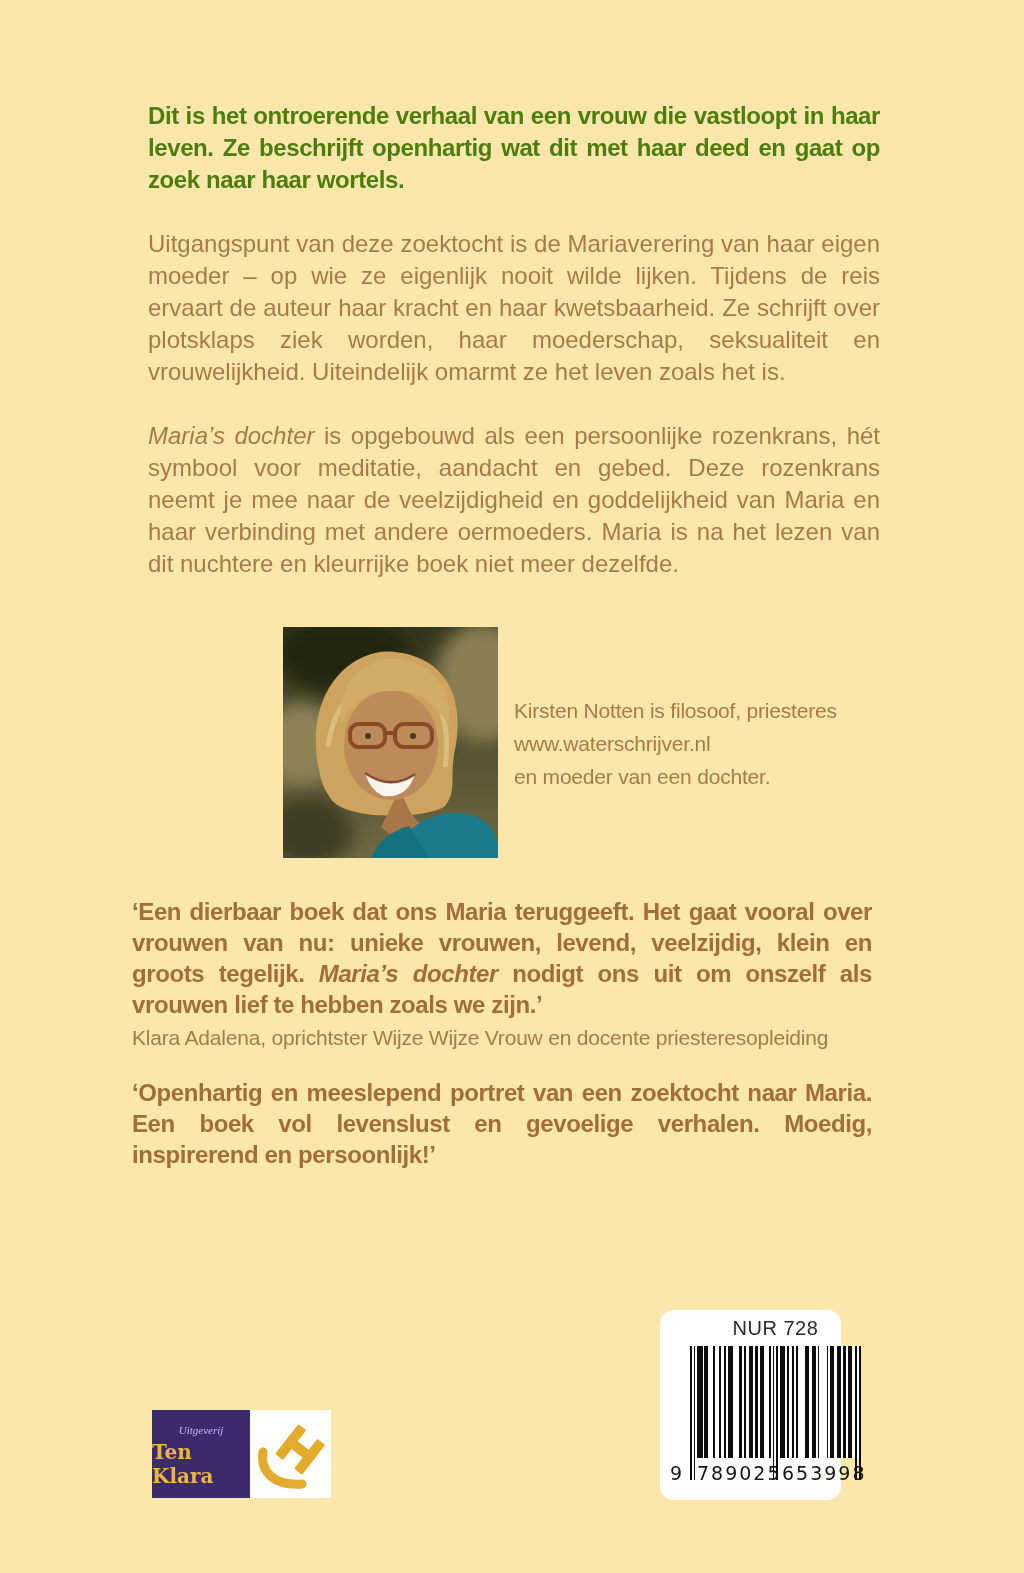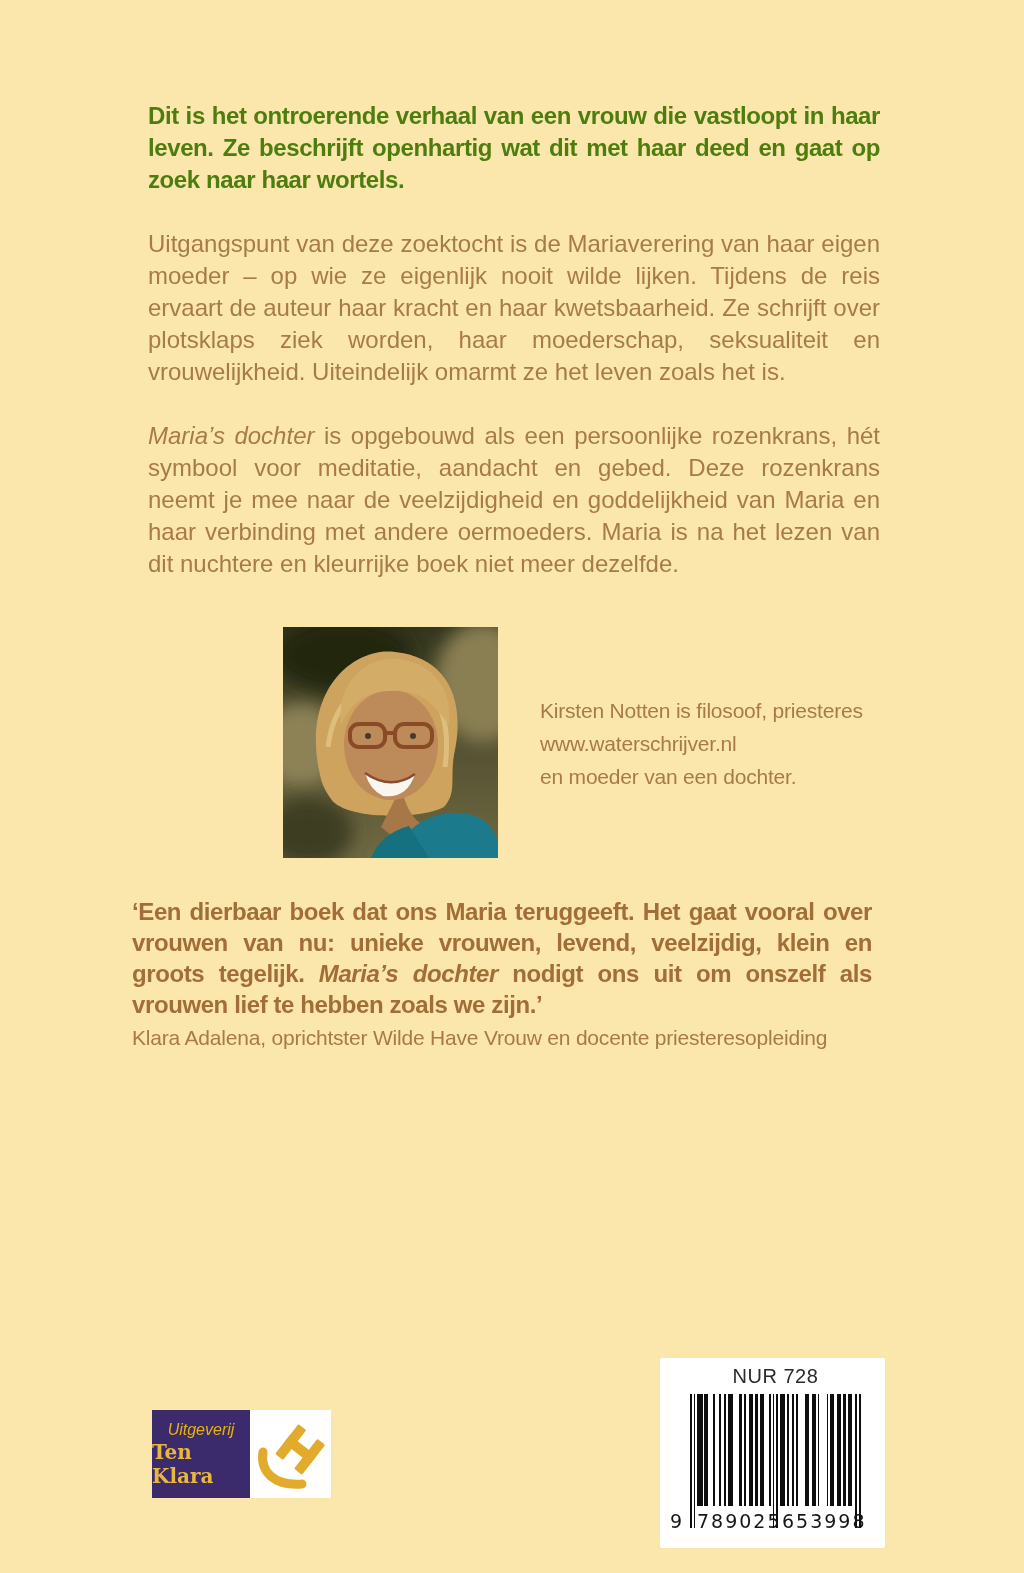--- a/index.html
+++ b/index.html
@@ -19,21 +19,21 @@
   }
   .synopsis p{margin:0 0 32px 0;}
   .bold-p{font-weight:bold;color:#4d7c0f;letter-spacing:-0.4px;}
   .book-title-italic{font-style:italic;}
   
   .photo{
     position:absolute;left:283px;top:627px;width:215px;height:231px;
     overflow:hidden;
   }
   .bio{
-    position:absolute;left:540px;top:694px;
+    position:absolute;left:514px;top:694px;
     color:#a87a49;font-size:21px;line-height:33px;letter-spacing:-0.2px;
     white-space:nowrap;
   }
   
   .quotes{
     position:absolute;left:132px;top:896px;width:740px;
   }
   .quote-block{margin-bottom:24px;}
   .quote{
     margin:0;
@@ -43,22 +43,22 @@
   }
   .quote .qtitle{font-style:italic;}
   .attr{
     margin:2px 0 0 0;
     color:#a87a49;font-weight:normal;
     font-size:21px;line-height:31px;letter-spacing:-0.2px;
     white-space:nowrap;
   }
   
   .barcode-box{
-    position:absolute;left:660px;top:1310px;width:225px;height:190px;
-    background:#ffffff;border-radius:2px;margin-top:48px;
+    position:absolute;left:660px;top:1310px;width:181px;height:190px;
+    background:#ffffff;border-radius:14px;
   }
   .nur{
     position:absolute;left:30px;top:7px;width:171px;
     text-align:center;
     color:#2a2a28;font-size:20px;letter-spacing:0.5px;
   }
   .bars{
     position:absolute;left:30px;top:36px;
     display:flex;align-items:flex-start;
   }
@@ -76,22 +76,22 @@
   
   .publisher{
     position:absolute;left:152px;top:1410px;height:88px;
     display:flex;flex-direction:row;
   }
   .pub-left{
     width:98px;height:88px;background:#3b2a6c;
     display:flex;flex-direction:column;align-items:center;justify-content:center;
   }
   .imprint{
-    color:#eab308;font-family:Liberation Sans, sans-serif;
-    font-style:italic;font-size:16px;line-height:20px;
+    color:#c4b5fd;font-family:Liberation Serif, serif;
+    font-style:italic;font-size:11px;line-height:20px;
   }
   .pub-name{
     color:#e9b73c;font-family:"DejaVu Serif","Liberation Serif",serif;
     font-weight:bold;font-size:20px;line-height:24px;
   }
   .pub-right{
     width:81px;height:88px;background:#ffffff;
     display:flex;align-items:center;justify-content:center;
   }
 </style>
@@ -152,23 +152,24 @@
 
   <div class="bio">
     <div>Kirsten Notten is filosoof, priesteres</div>
     <div>www.waterschrijver.nl</div>
     <div>en moeder van een dochter.</div>
   </div>
 
   <div class="quotes">
     <div class="quote-block">
       <p class="quote"><span>‘Een dierbaar boek dat ons Maria teruggeeft. Het gaat vooral over vrouwen van nu: unieke vrouwen, levend, veelzijdig, klein en groots tegelijk. </span><span class="qtitle">Maria’s dochter</span><span> nodigt ons uit om onszelf als vrouwen lief te hebben zoals we zijn.’</span></p>
-      <p class="attr">Klara Adalena, oprichtster Wilde Have Vrouw en docente priesteresopleiding</p>
+      <p class="attr">Klara Adalena, oprichtster Wijze Wijze Vrouw en docente priesteresopleiding</p>
     </div>
     <div class="quote-block">
+      <p class="quote"><span>‘Openhartig en meeslepend portret van een zoektocht naar Maria. Een boek vol levenslust en gevoelige verhalen. Moedig, inspirerend en persoonlijk!’</span><span class="qtitle"></span><span></span></p>
     </div>
   </div>
 
   <div class="barcode-box">
     <div class="nur">NUR 728</div>
     <div class="bars" id="bars">
         <div class="bar tall" style="width: 1.8px;"></div>
         <div class="gap" style="width: 1.8px;"></div>
         <div class="bar tall" style="width: 1.8px;"></div>
         <div class="gap" style="width: 1.8px;"></div>

